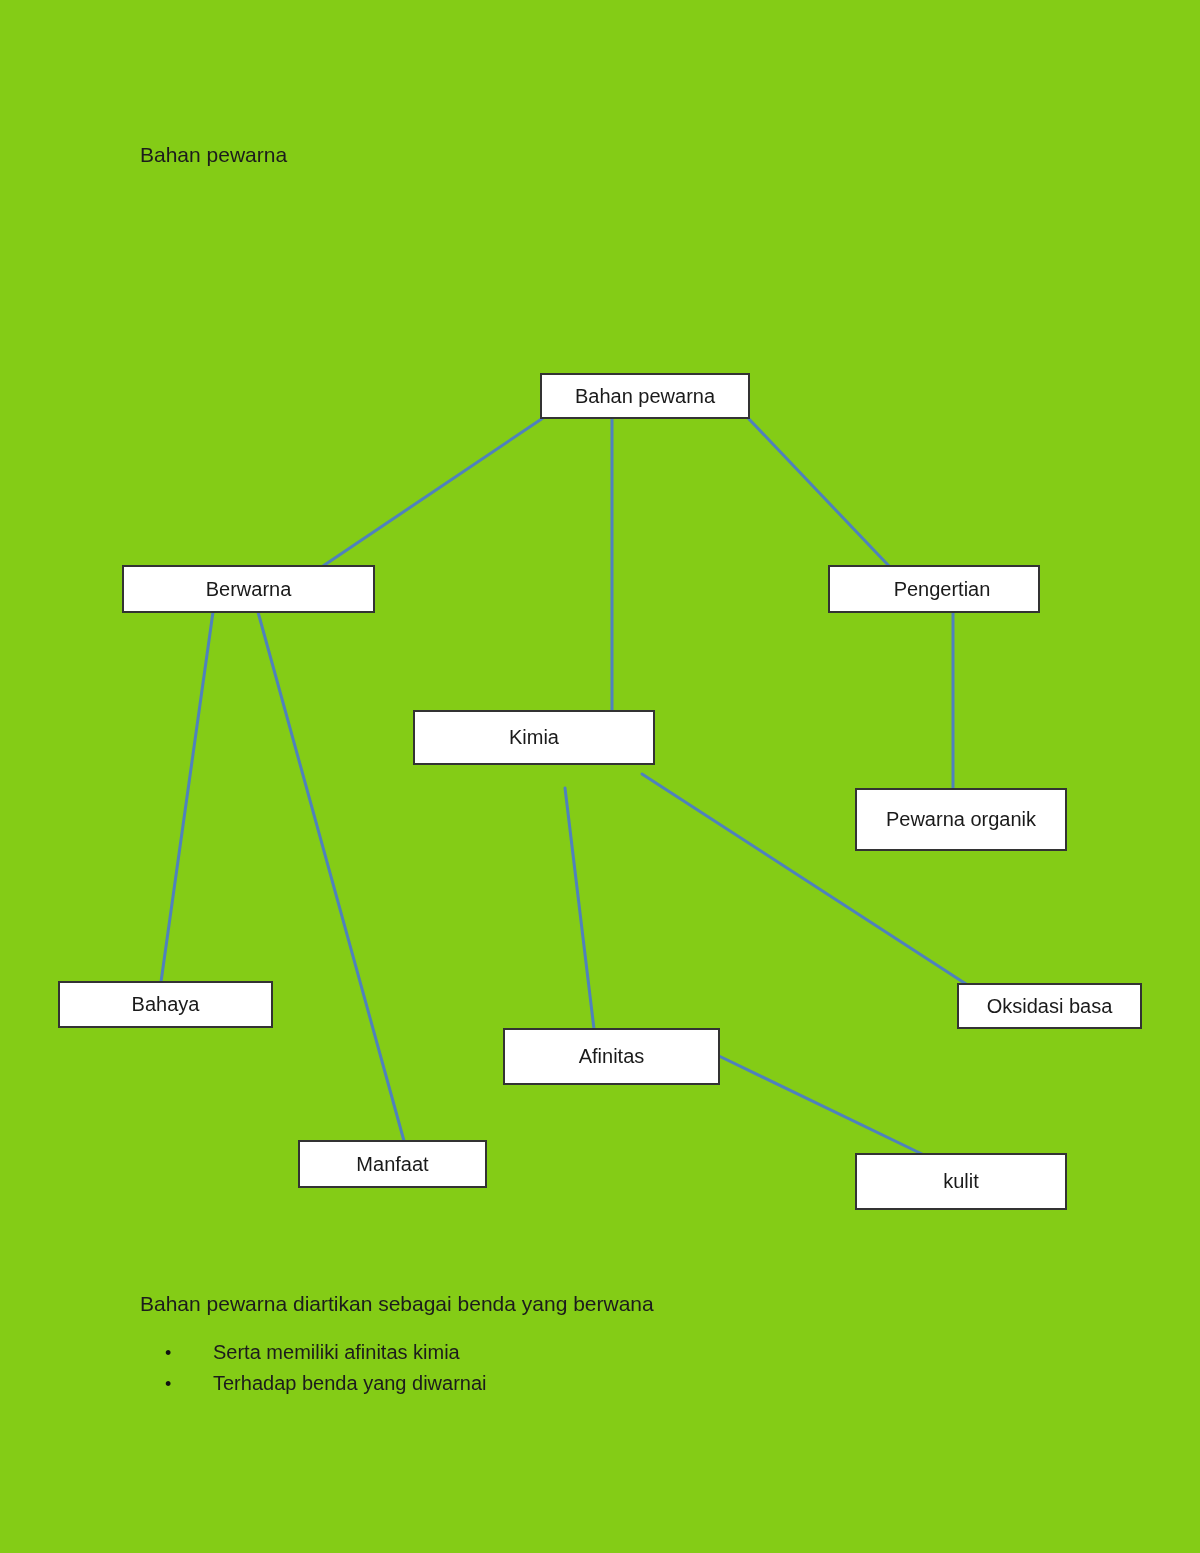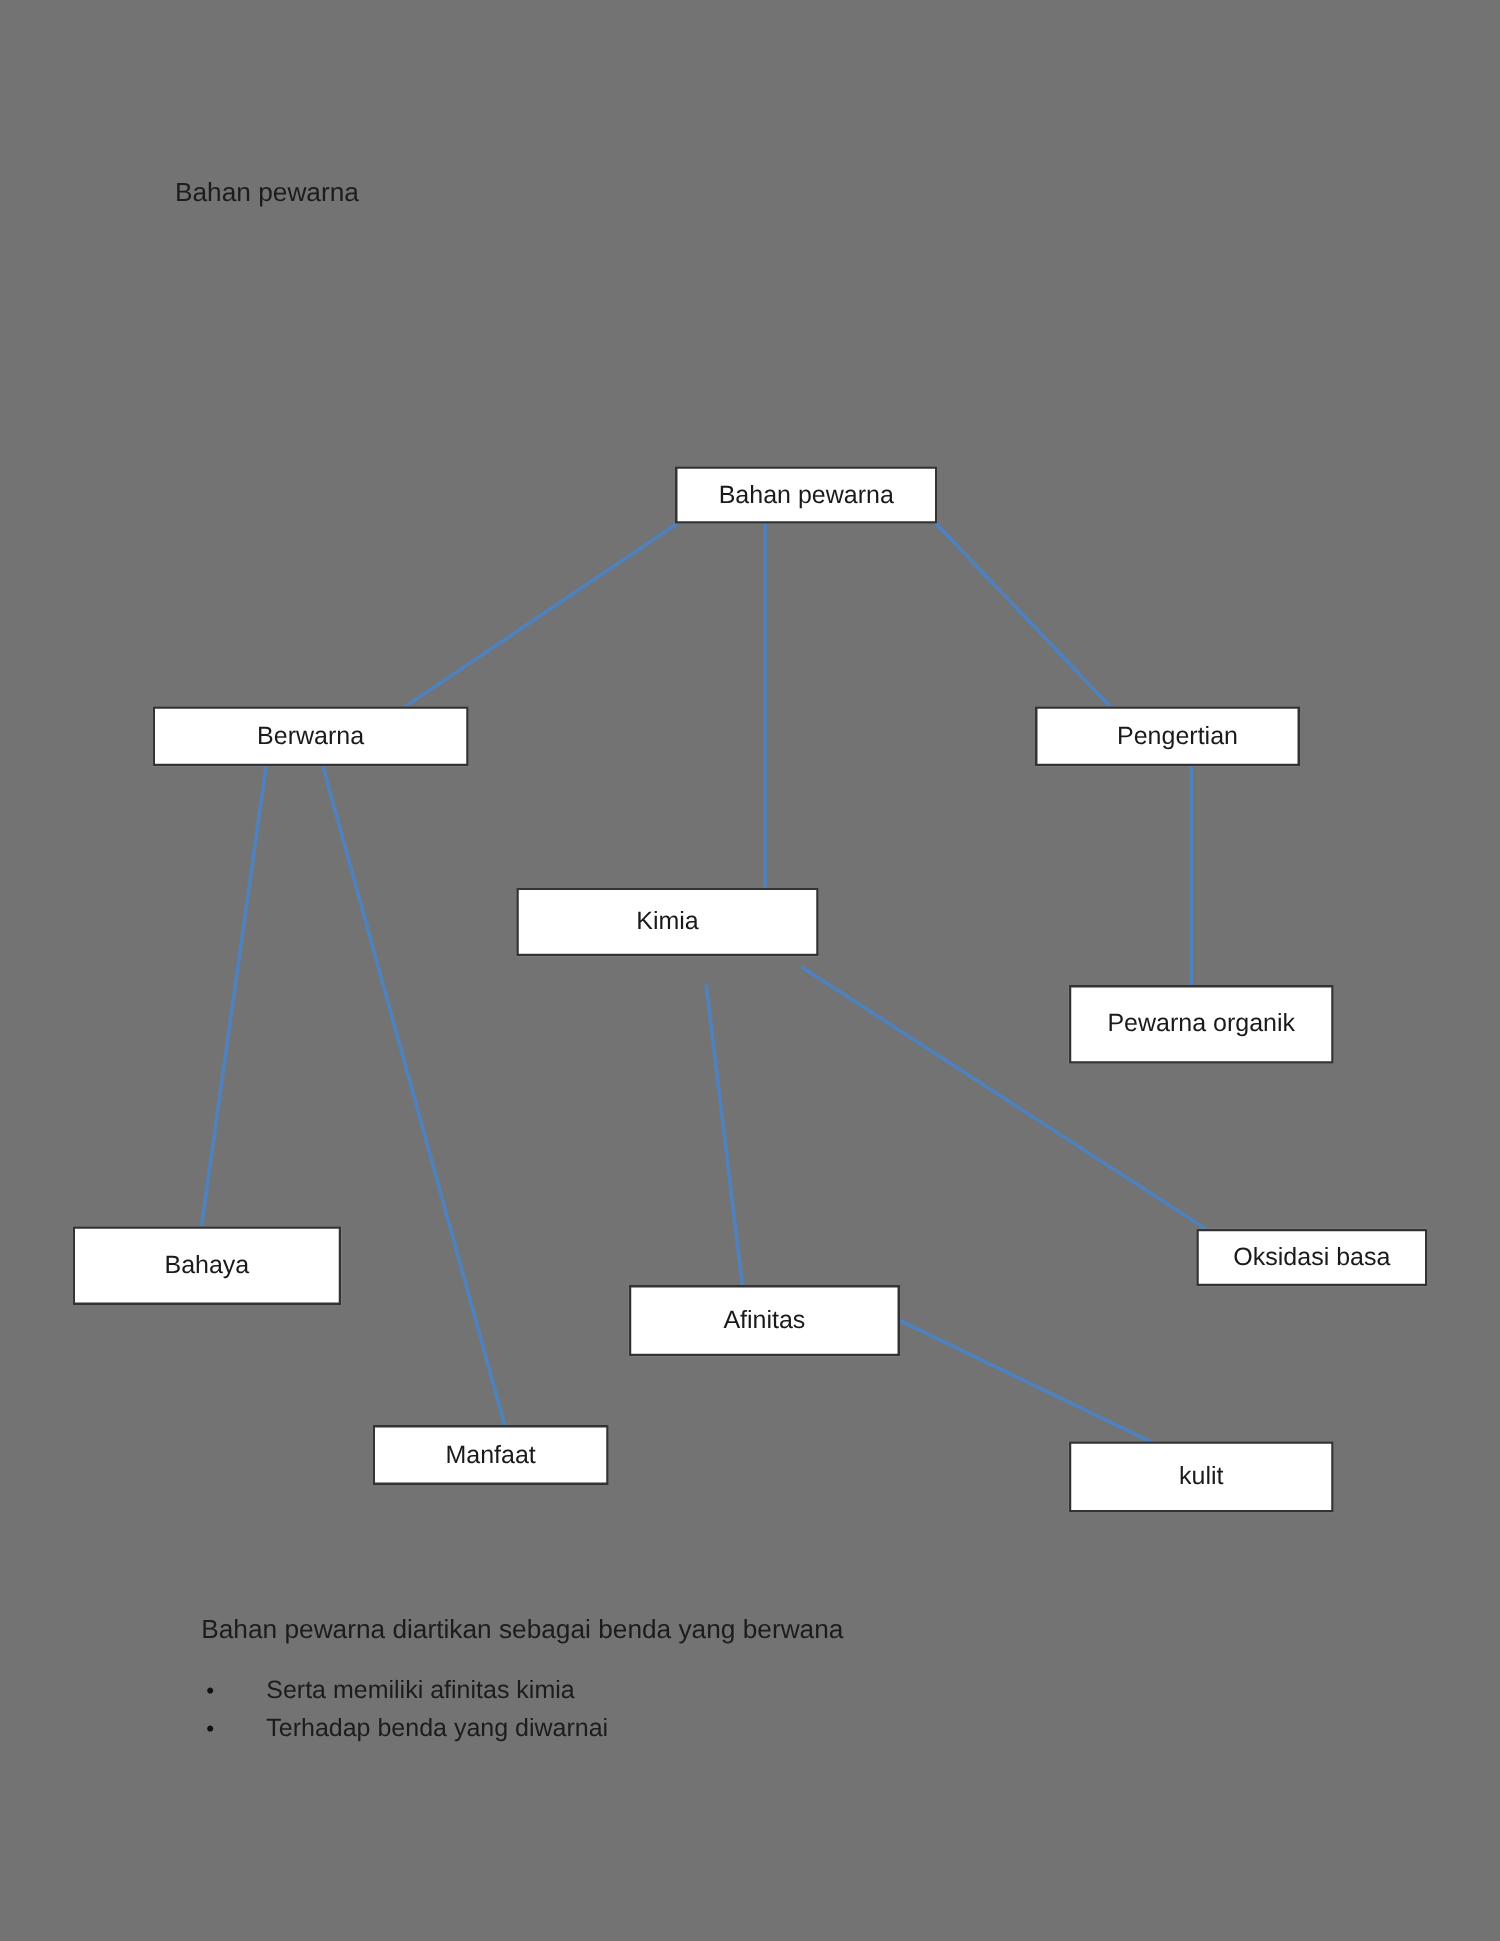--- a/index.html
+++ b/index.html
@@ -4,21 +4,21 @@
 <style>
   html, body {
     margin: 0;
     padding: 0;
     background: #ffffff;
   }
   .page {
     position: relative;
     width: 1200px;
     height: 1553px;
-    background: #737373;
+    background: #84cc16;
     overflow: hidden;
     font-family: "Liberation Sans", sans-serif;
     color: #1c1c1c;
   }
   .header-text {
     position: absolute;
     left: 140px;
     top: 143px;
     font-size: 21px;
     line-height: 24px;
@@ -42,21 +42,20 @@
     color: #1a1a1a;
     white-space: nowrap;
   }
   .footer-paragraph {
     position: absolute;
     left: 140px;
     top: 1291px;
     font-size: 21px;
     line-height: 25px;
     white-space: nowrap;
-    margin-left: 21px;
   }
   .bullet-list {
     position: absolute;
     left: 165px;
     top: 1341px;
     margin: 0;
     padding: 0;
     list-style: none;
   }
   .bullet-item {
@@ -101,21 +100,21 @@
       </div>
       <div class="node" style="left: 828px; top: 565px; width: 212px; height: 48px; border-color: rgb(51, 51, 51); background: rgb(255, 255, 255); color: rgb(26, 26, 26); padding-left: 16px;">
         <span>Pengertian</span>
       </div>
       <div class="node" style="left: 413px; top: 710px; width: 242px; height: 55px; border-color: rgb(51, 51, 51); background: rgb(255, 255, 255); color: rgb(26, 26, 26);">
         <span>Kimia</span>
       </div>
       <div class="node" style="left: 855px; top: 788px; width: 212px; height: 63px; border-color: rgb(51, 51, 51); background: rgb(255, 255, 255); color: rgb(26, 26, 26);">
         <span>Pewarna organik</span>
       </div>
-      <div class="node" style="left: 58px; top: 981px; width: 215px; height: 63px; border-color: rgb(51, 51, 51); background: rgb(255, 255, 255); color: rgb(26, 26, 26);">
+      <div class="node" style="left: 58px; top: 981px; width: 215px; height: 47px; border-color: rgb(51, 51, 51); background: rgb(255, 255, 255); color: rgb(26, 26, 26);">
         <span>Bahaya</span>
       </div>
       <div class="node" style="left: 957px; top: 983px; width: 185px; height: 46px; border-color: rgb(51, 51, 51); background: rgb(255, 255, 255); color: rgb(26, 26, 26);">
         <span>Oksidasi basa</span>
       </div>
       <div class="node" style="left: 503px; top: 1028px; width: 217px; height: 57px; border-color: rgb(51, 51, 51); background: rgb(255, 255, 255); color: rgb(26, 26, 26); text-align: center;">
         <span>Afinitas</span>
       </div>
       <div class="node" style="left: 298px; top: 1140px; width: 189px; height: 48px; border-color: rgb(51, 51, 51); background: rgb(255, 255, 255); color: rgb(26, 26, 26);">
         <span>Manfaat</span>

